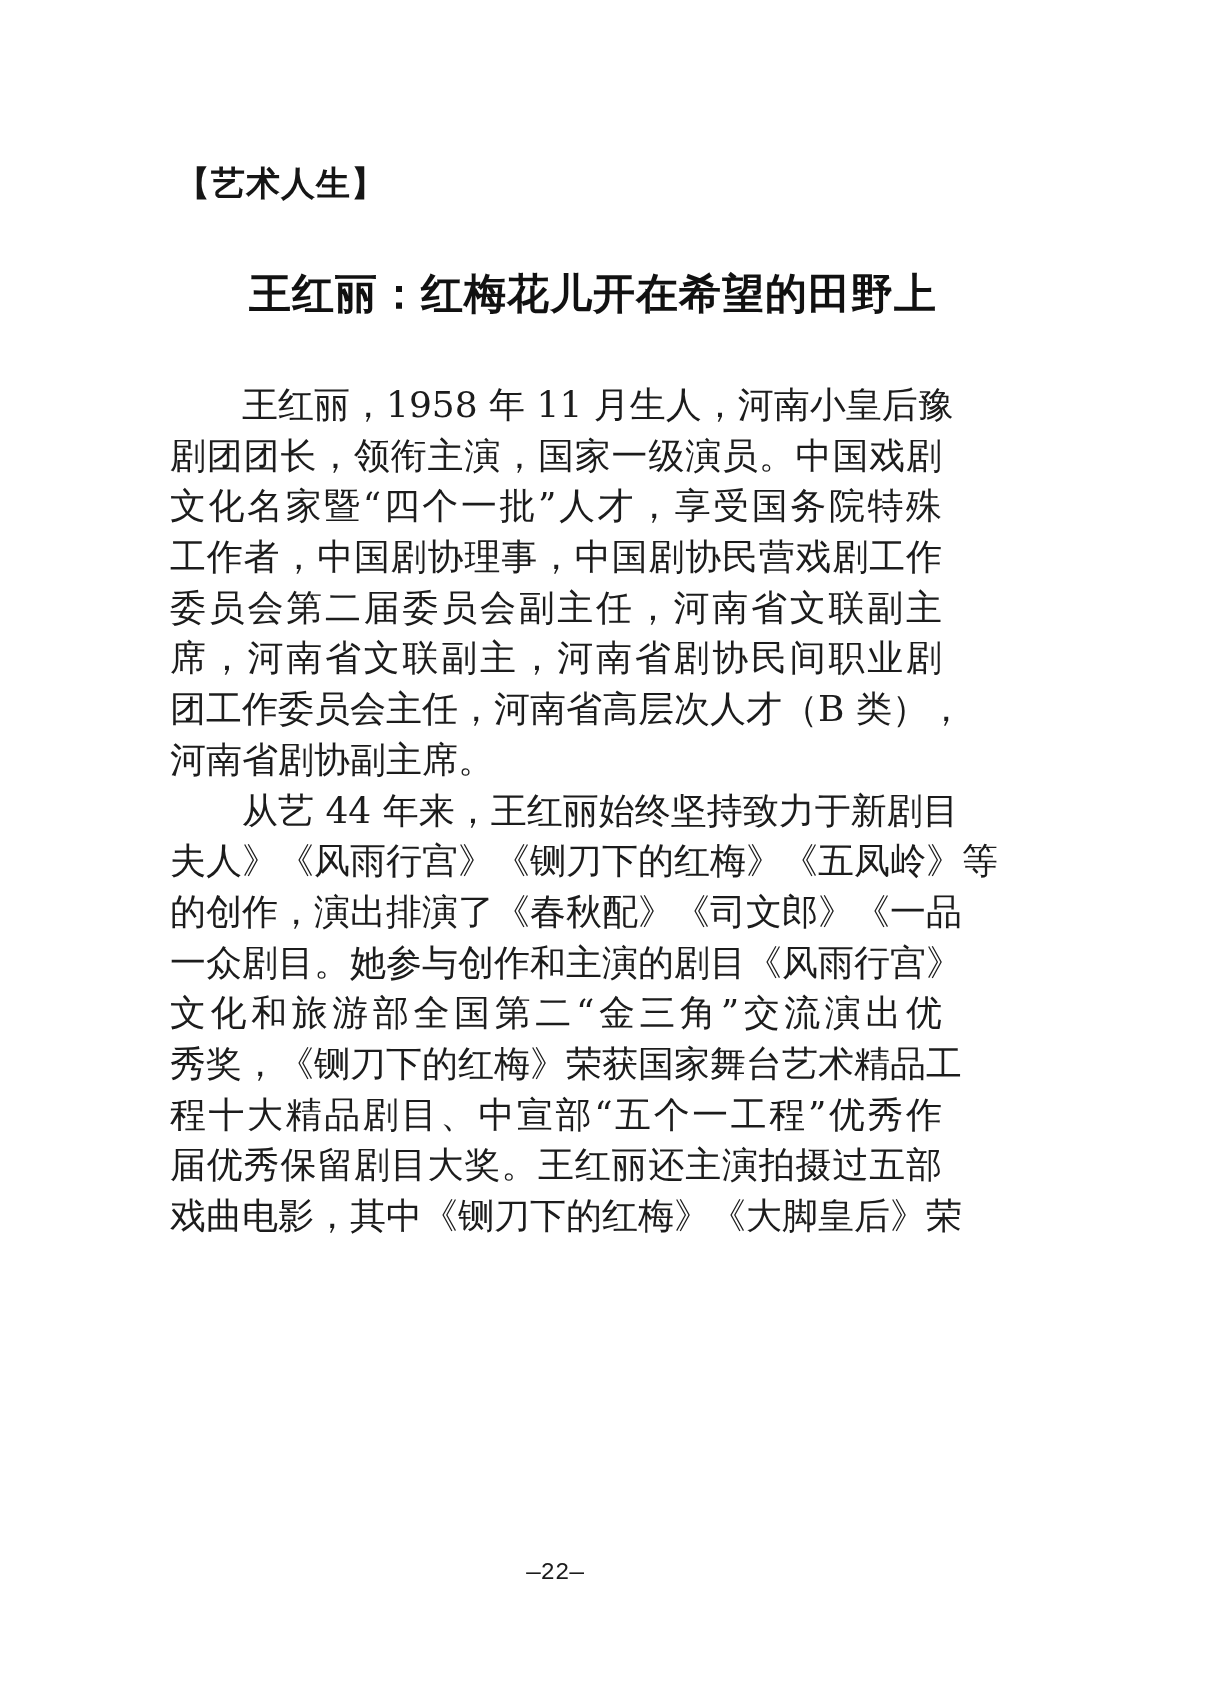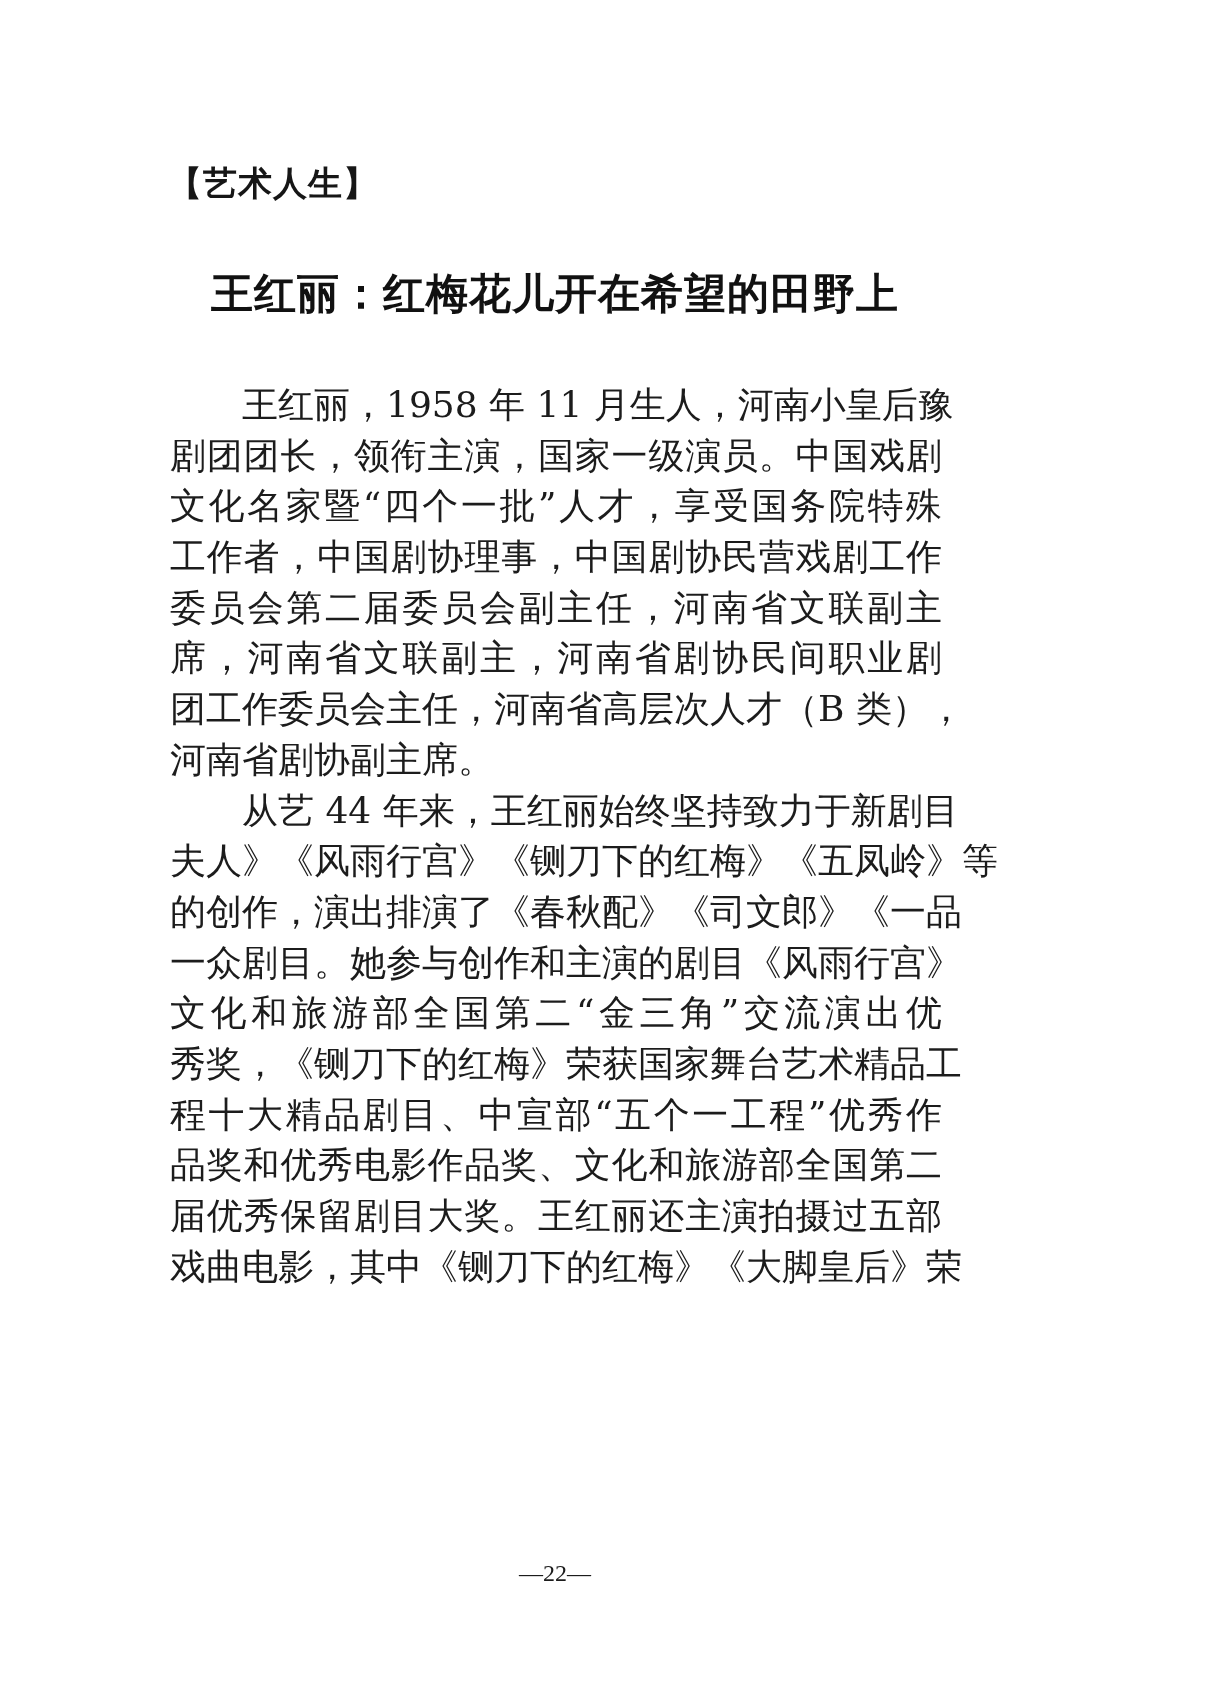--- a/index.html
+++ b/index.html
@@ -17,21 +17,21 @@
     }
     .page {
       position: absolute;
       left: 0; top: 0;
       width: 1205px;
       height: 1701px;
       background: #ffffff;
     }
     .column-tag {
       position: absolute;
-      left: 168px;
+      left: 176px;
       top: 163px;
       font-family: "DejaVu Sans", "Liberation Sans", sans-serif;
       font-size: 34px;
       font-weight: bold;
       letter-spacing: 1px;
       line-height: 40px;
       color: #161616;
       white-space: nowrap;
       text-align: center;
     }
@@ -41,20 +41,21 @@
       width: 1110px;
       top: 268px;
       text-align: center;
       font-family: "DejaVu Serif", "Liberation Serif", serif;
       font-size: 42px;
       font-weight: bold;
       line-height: 52px;
       letter-spacing: 1px;
       color: #111111;
       white-space: nowrap;
+      padding-left: 38px;
     }
     .body-text {
       position: absolute;
       left: 170px;
       top: 380px;
       width: 772px;
     }
     .line {
       display: block;
       width: 772px;
@@ -73,21 +74,21 @@
     }
     .line.last {
       text-align-last: left;
     }
     .page-number {
       position: absolute;
       left: 0;
       width: 1110px;
       top: 1558px;
       text-align: center;
-      font-family: Liberation Serif, serif;
+      font-family: Liberation Mono, monospace;
       font-size: 24px;
       line-height: 30px;
       color: #1c1c1c;
     }
   </style>
 </head>
 <body>
 
 <div class="page">
 
@@ -109,21 +110,20 @@
     </div>
 
     <div>
       <span class="line indent">从艺 44 年来，王红丽始终坚持致力于新剧目</span>
       <span class="line">夫人》《风雨行宫》《铡刀下的红梅》《五凤岭》等</span>
       <span class="line">的创作，演出排演了《春秋配》《司文郎》《一品</span>
       <span class="line">一众剧目。她参与创作和主演的剧目《风雨行宫》</span>
       <span class="line">文化和旅游部全国第二“金三角”交流演出优</span>
       <span class="line">秀奖，《铡刀下的红梅》荣获国家舞台艺术精品工</span>
       <span class="line">程十大精品剧目、中宣部“五个一工程”优秀作</span>
-      <span class="line">品奖和优秀电影作品奖、文化和旅游部全国第二</span>
       <span class="line">届优秀保留剧目大奖。王红丽还主演拍摄过五部</span>
       <span class="line">戏曲电影，其中《铡刀下的红梅》《大脚皇后》荣</span>
     </div>
 
   </div>
 
   <div class="page-number">—22—</div>
 
 </div>
 

